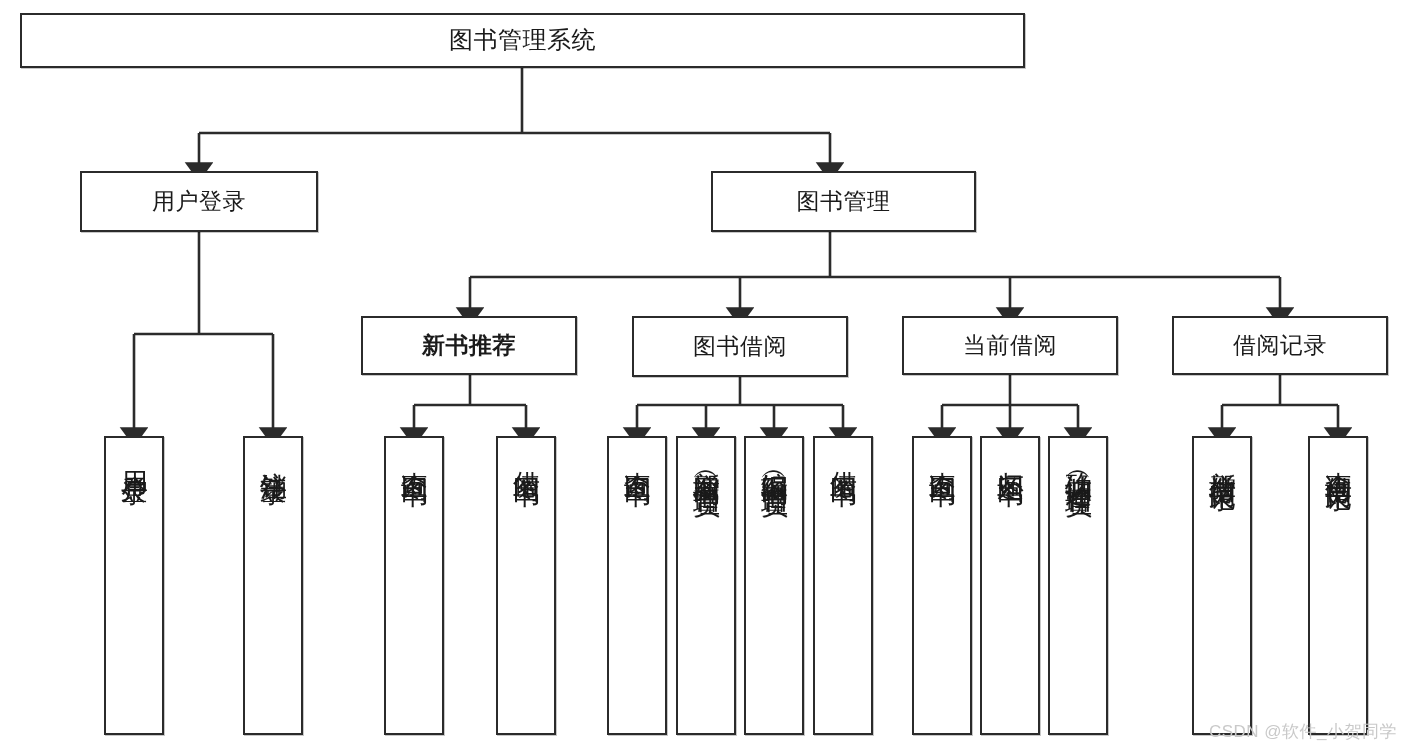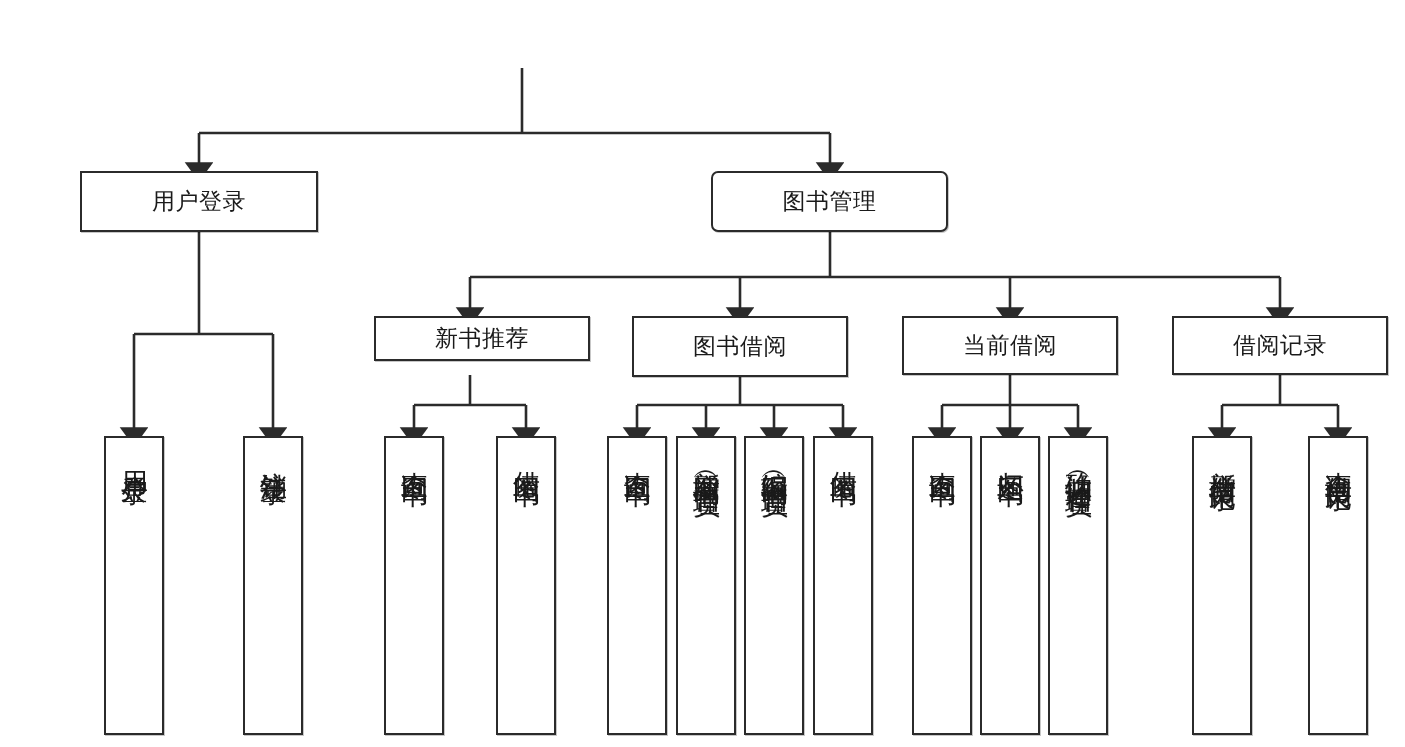--- a/index.html
+++ b/index.html
@@ -109,30 +109,33 @@
       <path d="M1010,405 L1010,433" marker-end="url(#arrow)"></path>
       <path d="M1078,405 L1078,433" marker-end="url(#arrow)"></path>
 
       <path d="M1280,375 L1280,405"></path>
       <path d="M1222,405 L1338,405"></path>
       <path d="M1222,405 L1222,433" marker-end="url(#arrow)"></path>
       <path d="M1338,405 L1338,433" marker-end="url(#arrow)"></path>
     </g>
   </svg>
 
+  <div class="node h root" style="left:20px;top:13px;width:1005px;height:55px;">
+    <span class="lbl">图书管理系统</span>
+  </div>
 
   <div class="node h" style="left:80px;top:171px;width:238px;height:61px;">
     <span class="lbl">用户登录</span>
   </div>
 
-  <div class="node h" style="left:711px;top:171px;width:237px;height:61px;border-radius:7px;">
+  <div class="node h" style="left:711px;top:171px;width:265px;height:61px;">
     <span class="lbl">图书管理</span>
   </div>
 
-  <div class="node h" style="left:374px;top:316px;width:216px;height:45px;">
+  <div class="node h" style="left:361px;top:316px;width:216px;height:59px;font-weight:bold;">
     <span class="lbl">新书推荐</span>
   </div>
 
   <div class="node h" style="left:632px;top:316px;width:216px;height:61px;">
     <span class="lbl">图书借阅</span>
   </div>
 
   <div class="node h" style="left:1172px;top:316px;width:216px;height:59px;">
     <span class="lbl">借阅记录</span>
   </div>
@@ -186,14 +189,15 @@
   </div>
 
   <div class="node v" style="left:1192px;top:436px;width:60px;height:299px;">
     <span class="lbl">新增借阅记录</span>
   </div>
 
   <div class="node v" style="left:1308px;top:436px;width:60px;height:299px;">
     <span class="lbl">查询借阅记录</span>
   </div>
 
+  <div class="watermark">CSDN @软件_小贺同学</div>
 
 </div>
 
 </body></html>

